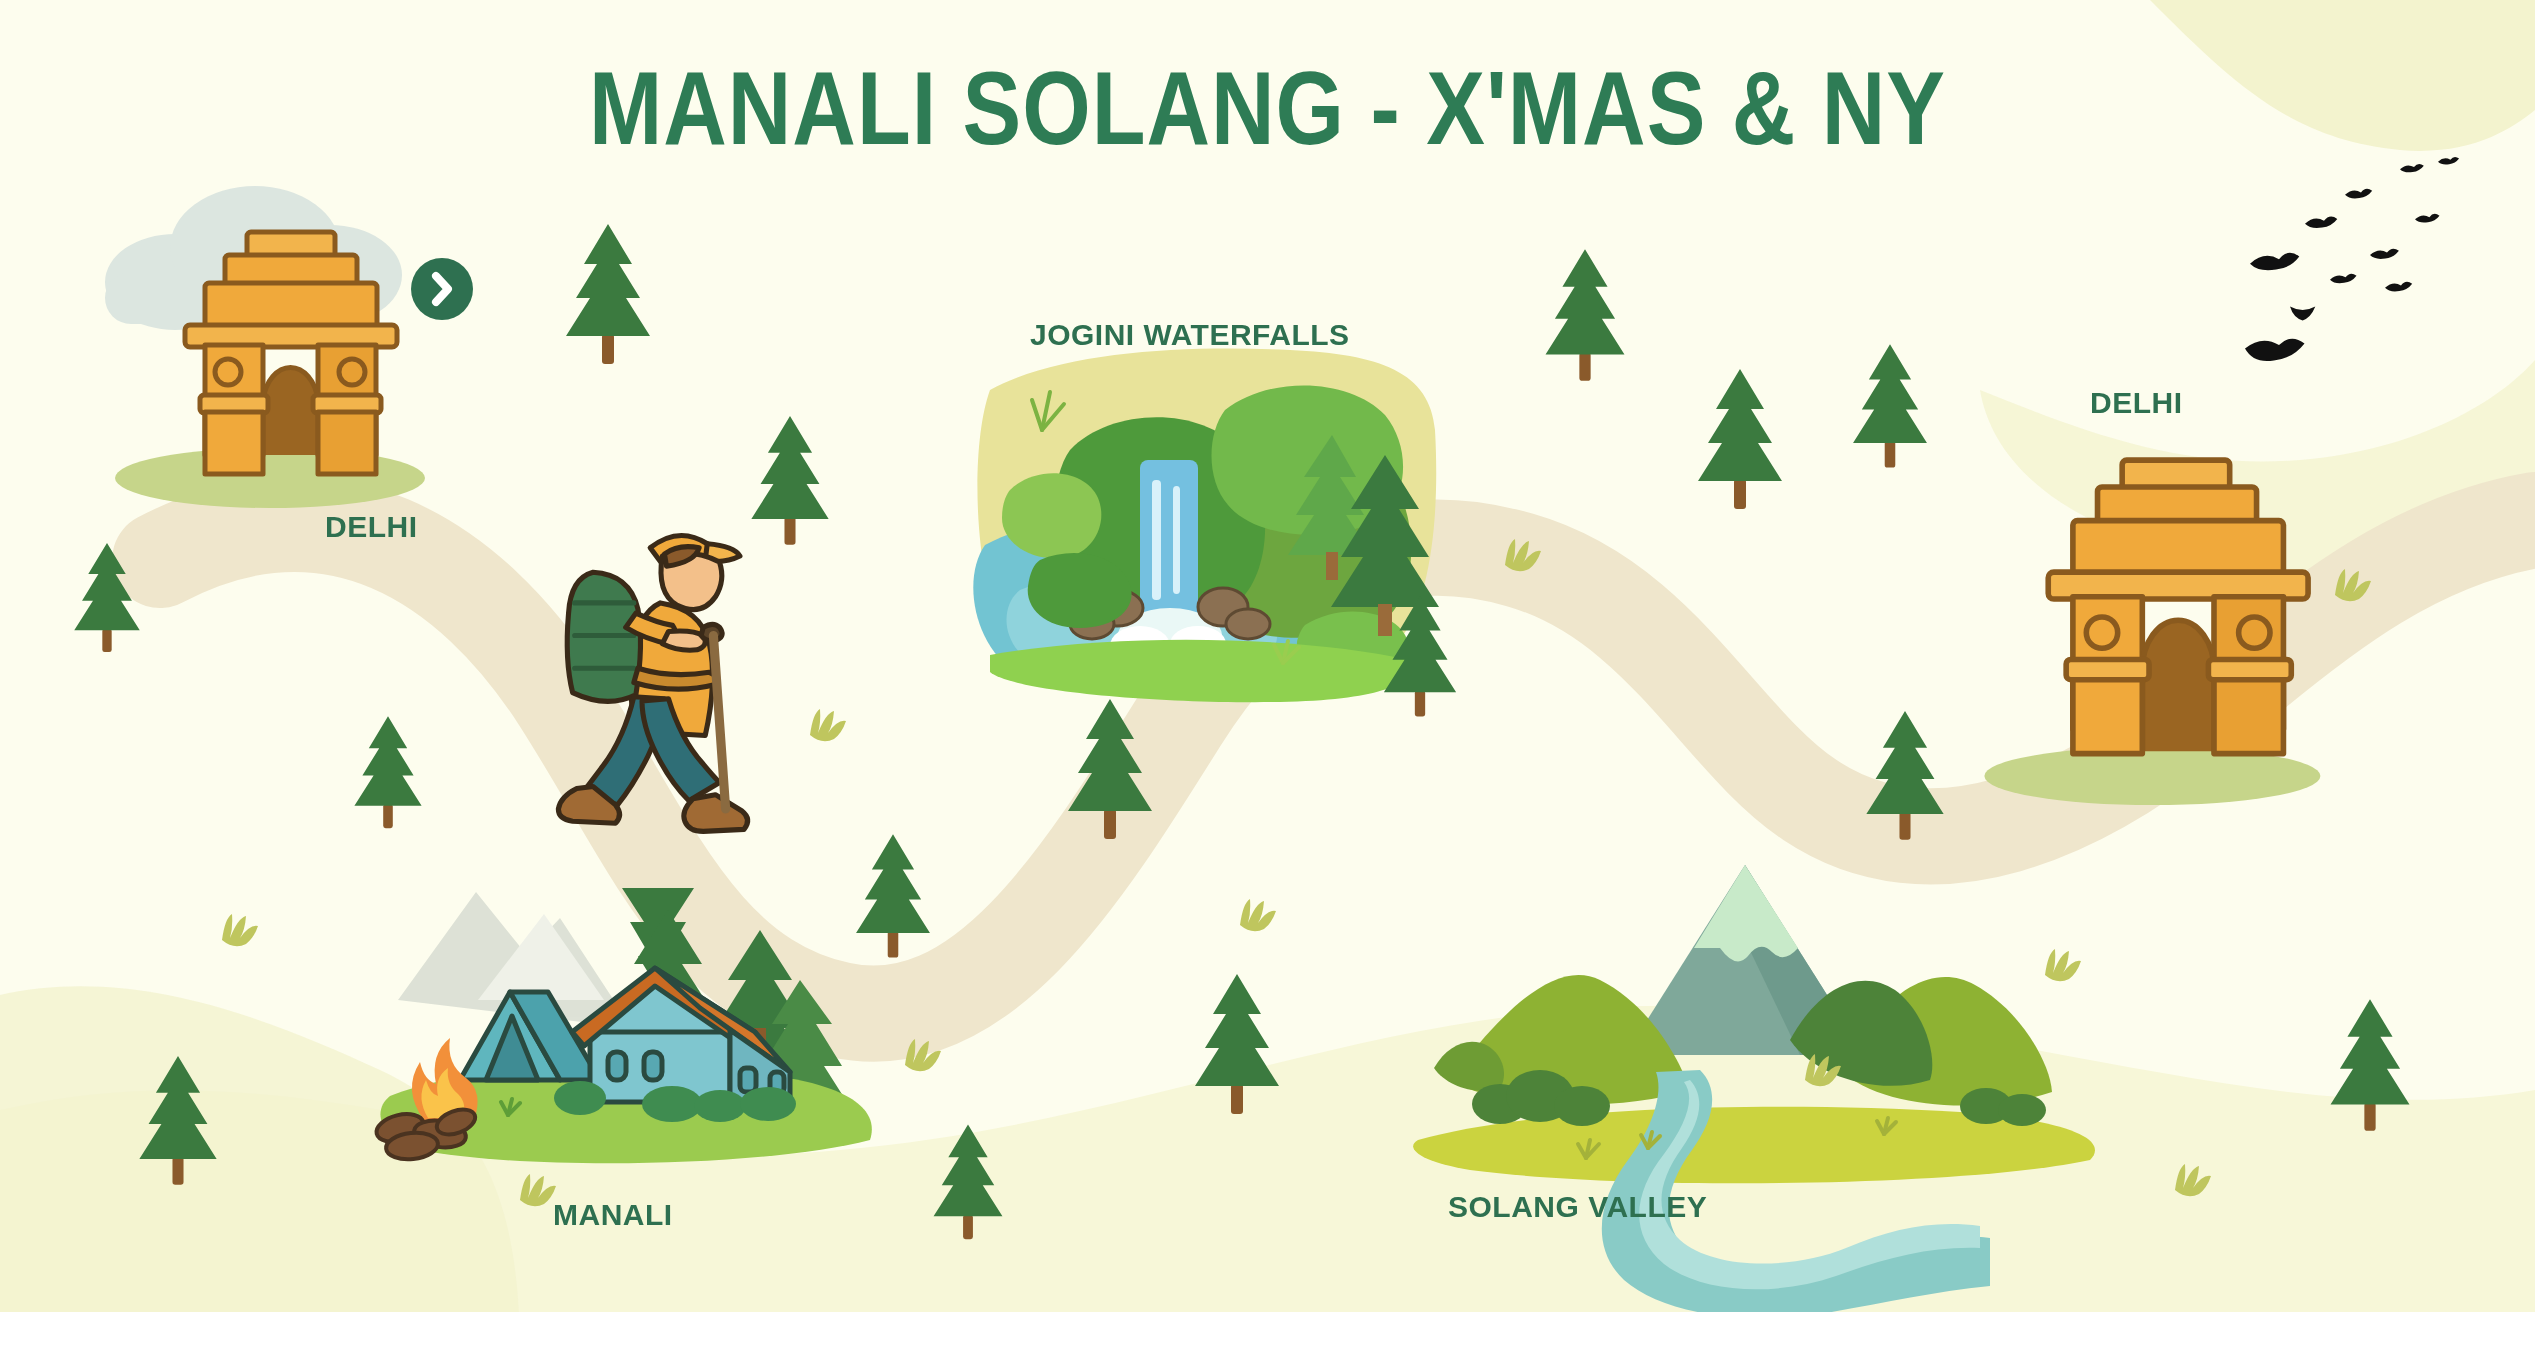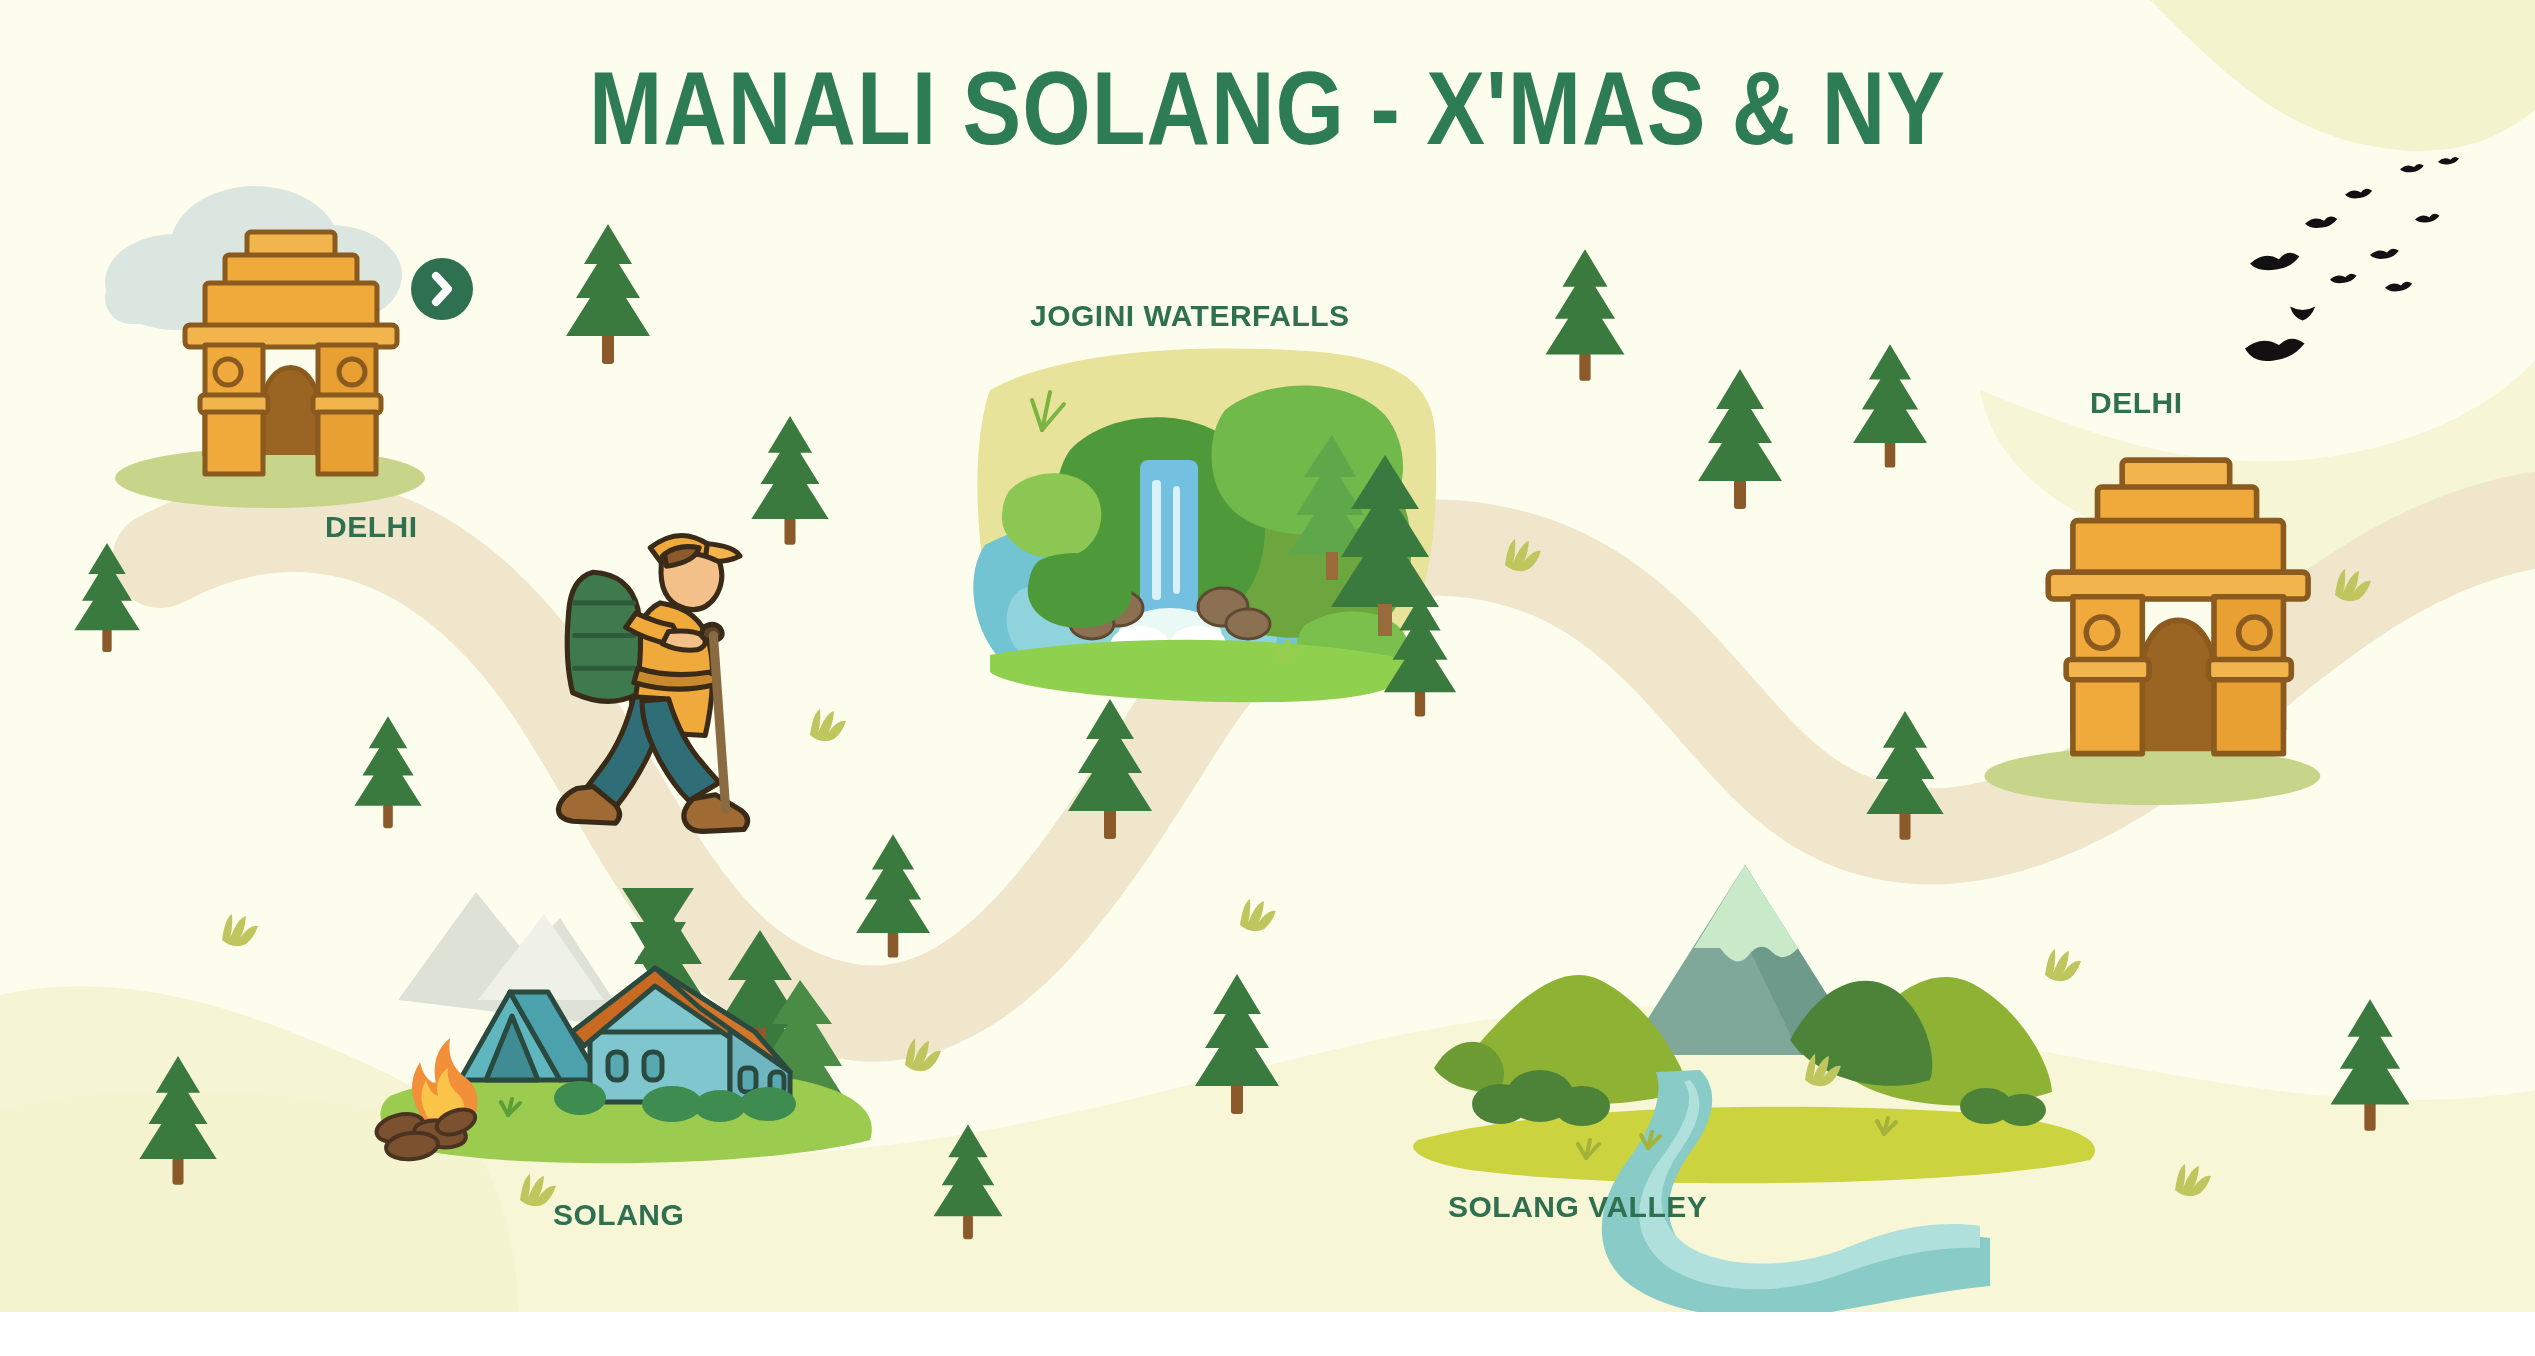--- a/index.html
+++ b/index.html
@@ -408,18 +408,18 @@
   <div id="title">MANALI SOLANG - X'MAS &amp; NY</div>
 
   <button id="next-button" aria-label="next">
     <svg width="62" height="62" viewBox="0 0 62 62">
       <path d="M25,18 L37,31 L25,44" fill="none" stroke="#FFFFFF" stroke-width="8" stroke-linecap="round" stroke-linejoin="round"></path>
     </svg>
   </button>
 
   <div id="labels-layer">
       <div class="label place-label" style="left: 325px; top: 510px;">DELHI</div>
-      <div class="label place-label" style="left: 1030px; top: 299px;">JOGINI WATERFALLS</div>
+      <div class="label place-label" style="left: 1030px; top: 318px;">JOGINI WATERFALLS</div>
       <div class="label place-label" style="left: 2090px; top: 386px;">DELHI</div>
-      <div class="label place-label" style="left: 553px; top: 1198px;">SOLANG</div>
+      <div class="label place-label" style="left: 553px; top: 1198px;">MANALI</div>
       <div class="label place-label" style="left: 1448px; top: 1190px;">SOLANG VALLEY</div>
     </div>
 </div>
 
 </body></html>

